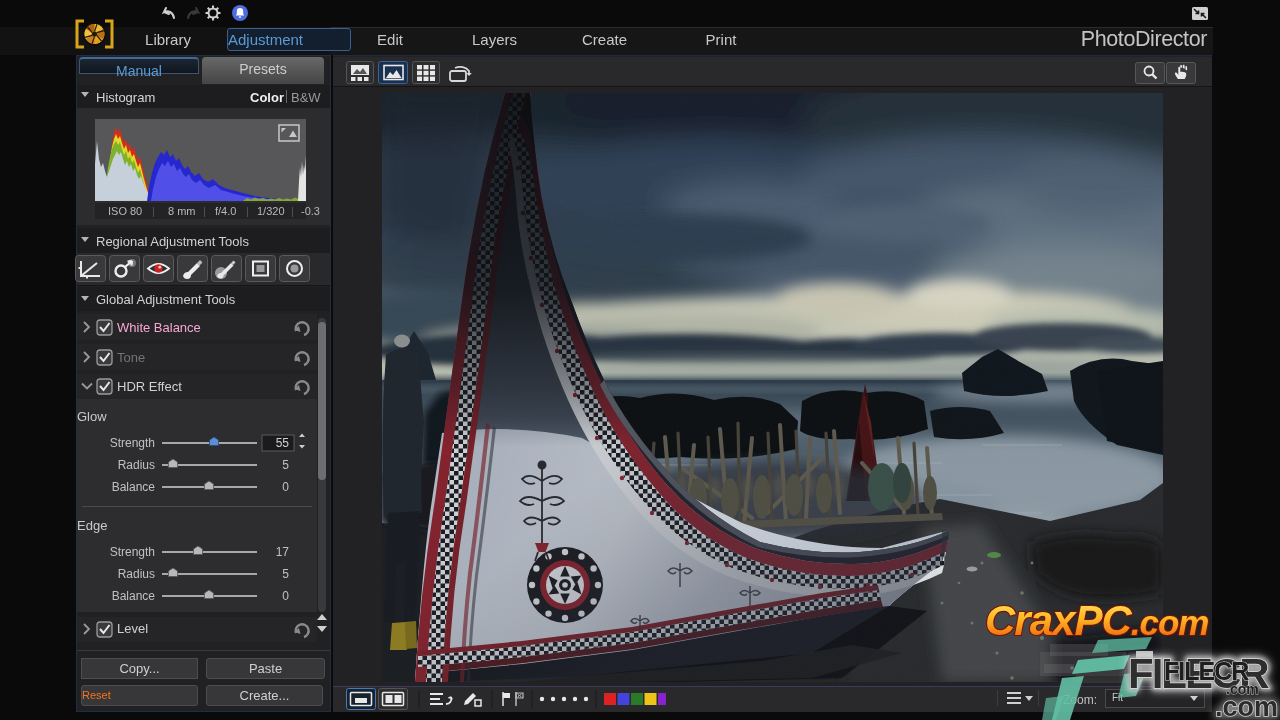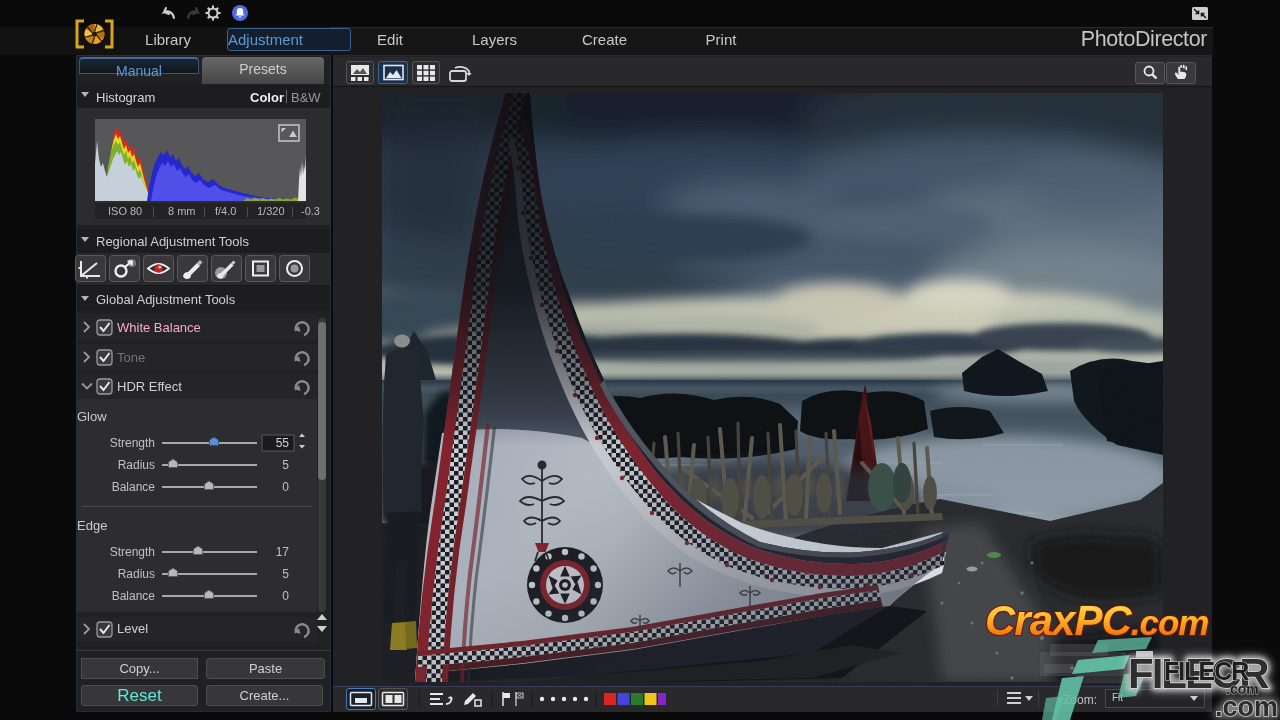--- a/index.html
+++ b/index.html
@@ -232,21 +232,21 @@
 <div class="abs" style="left:117px;top:621px;color:#d0d0d0;font-size:13px">Level</div>
 
 <div class="abs" style="left:318px;top:318px;width:8px;height:294px;background:#39393b;border-radius:4px"></div>
 <div class="abs" style="left:318px;top:322px;width:8px;height:158px;background:#6e6e70;border-radius:4px"></div>
 <div class="abs" style="left:317px;top:614px;width:0;height:0;border-left:5px solid transparent;border-right:5px solid transparent;border-bottom:6px solid #d0d0d0"></div>
 <div class="abs" style="left:317px;top:626px;width:0;height:0;border-left:5px solid transparent;border-right:5px solid transparent;border-top:6px solid #d0d0d0"></div>
 
 <div class="abs" style="left:77px;top:650px;width:253px;height:1px;background:#3a3a3c"></div>
 <div class="abs" style="left:81px;top:658px;width:117px;height:21px;background:#37373a;border:1px solid #4d4d4f;border-radius:0;color:#cfcfcf;font-size:13px;text-align:center;line-height:19px">Copy...</div>
 <div class="abs" style="left:206px;top:658px;width:119px;height:21px;background:#37373a;border:1px solid #4d4d4f;border-radius:3px;color:#cfcfcf;font-size:13px;text-align:center;line-height:19px">Paste</div>
-<div class="abs" style="left:81px;top:685px;width:117px;height:21px;background:#37373a;border:1px solid #4d4d4f;border-radius:3px;color:#5eead4;font-size:17px;text-align:center;line-height:19px">Reset</div>
+<div class="abs" style="left:81px;top:685px;width:117px;height:21px;background:#37373a;border:1px solid #4d4d4f;border-radius:3px;color:#f97316;font-size:11px;line-height:19px">Reset</div>
 <div class="abs" style="left:206px;top:685px;width:117px;height:21px;background:#37373a;border:1px solid #4d4d4f;border-radius:3px;color:#cfcfcf;font-size:13px;text-align:center;line-height:19px">Create...</div>
 
 <div class="abs" style="left:333px;top:55px;width:879px;height:657px;background:#222224;border-top:1px solid #1d2a40"></div>
 <div class="abs" style="left:333px;top:57px;width:879px;height:30px;background:#29292b;border-bottom:1px solid #141416"></div>
 
 <svg class="abs" style="left:346px;top:61px" width="135" height="24" viewBox="0 0 135 24">
  <rect x="0.5" y="0.5" width="27" height="22" rx="2" fill="#2e2e30" stroke="#555"></rect>
  <rect x="32.5" y="0.5" width="29" height="22" rx="2" fill="#1a3050" stroke="#3d6394"></rect>
  <rect x="66.5" y="0.5" width="27" height="22" rx="2" fill="#2e2e30" stroke="#555"></rect>
 

